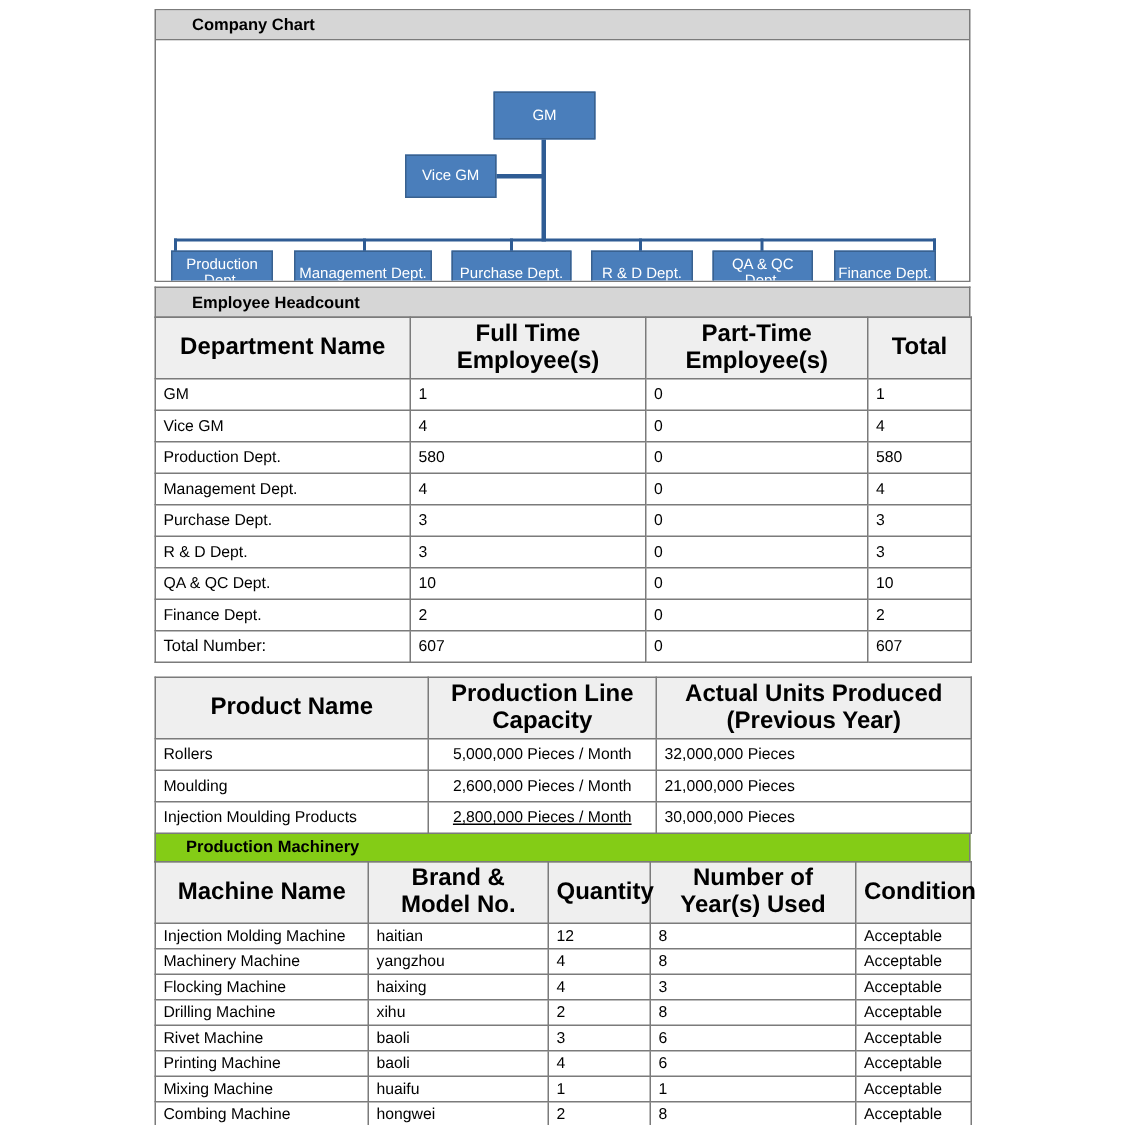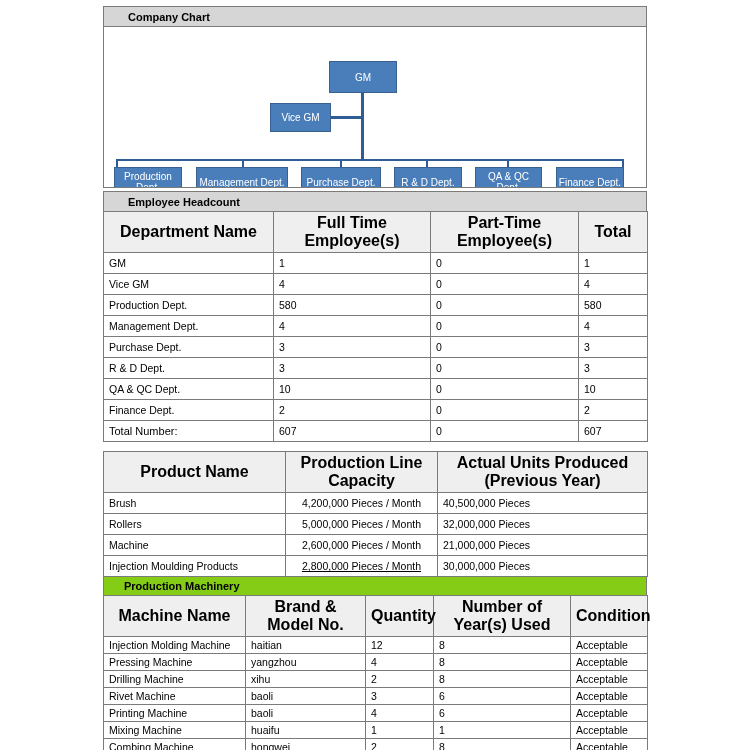--- a/index.html
+++ b/index.html
@@ -257,31 +257,26 @@
       </colgroup>
       <thead>
         <tr>
           <th style="height:38px;text-align:center;">Product Name</th>
           <th style="height:38px;">Production Line Capacity</th>
           <th style="height:38px;">Actual Units Produced (Previous Year)</th>
         </tr>
       </thead>
       <tbody>
         <tr class="rowtall">
-          <td>Brush</td>
-          <td style="text-align:center;">4,200,000 Pieces / Month</td>
-          <td>40,500,000 Pieces</td>
-        </tr>
-        <tr class="rowtall">
           <td>Rollers</td>
           <td style="text-align:center;">5,000,000 Pieces / Month</td>
           <td>32,000,000 Pieces</td>
         </tr>
         <tr class="rowtall">
-          <td>Machine</td>
+          <td>Moulding</td>
           <td style="text-align:center;">2,600,000 Pieces / Month</td>
           <td>21,000,000 Pieces</td>
         </tr>
         <tr class="rowtall">
           <td>Injection Moulding Products</td>
           <td style="text-align:center;text-decoration:underline;">2,800,000 Pieces / Month</td>
           <td>30,000,000 Pieces</td>
         </tr>
       </tbody>
     </table>
@@ -306,24 +301,31 @@
       </thead>
       <tbody>
         <tr>
           <td class="mname">Injection Molding Machine</td>
           <td>haitian</td>
           <td>12</td>
           <td>8</td>
           <td>Acceptable</td>
         </tr>
         <tr>
-          <td class="mname">Pressing Machine</td>
+          <td class="mname">Machinery Machine</td>
           <td>yangzhou</td>
           <td>4</td>
           <td>8</td>
+          <td>Acceptable</td>
+        </tr>
+        <tr>
+          <td class="mname">Flocking Machine</td>
+          <td>haixing</td>
+          <td>4</td>
+          <td>3</td>
           <td>Acceptable</td>
         </tr>
         <tr>
           <td class="mname">Drilling Machine</td>
           <td>xihu</td>
           <td>2</td>
           <td>8</td>
           <td>Acceptable</td>
         </tr>
         <tr>

